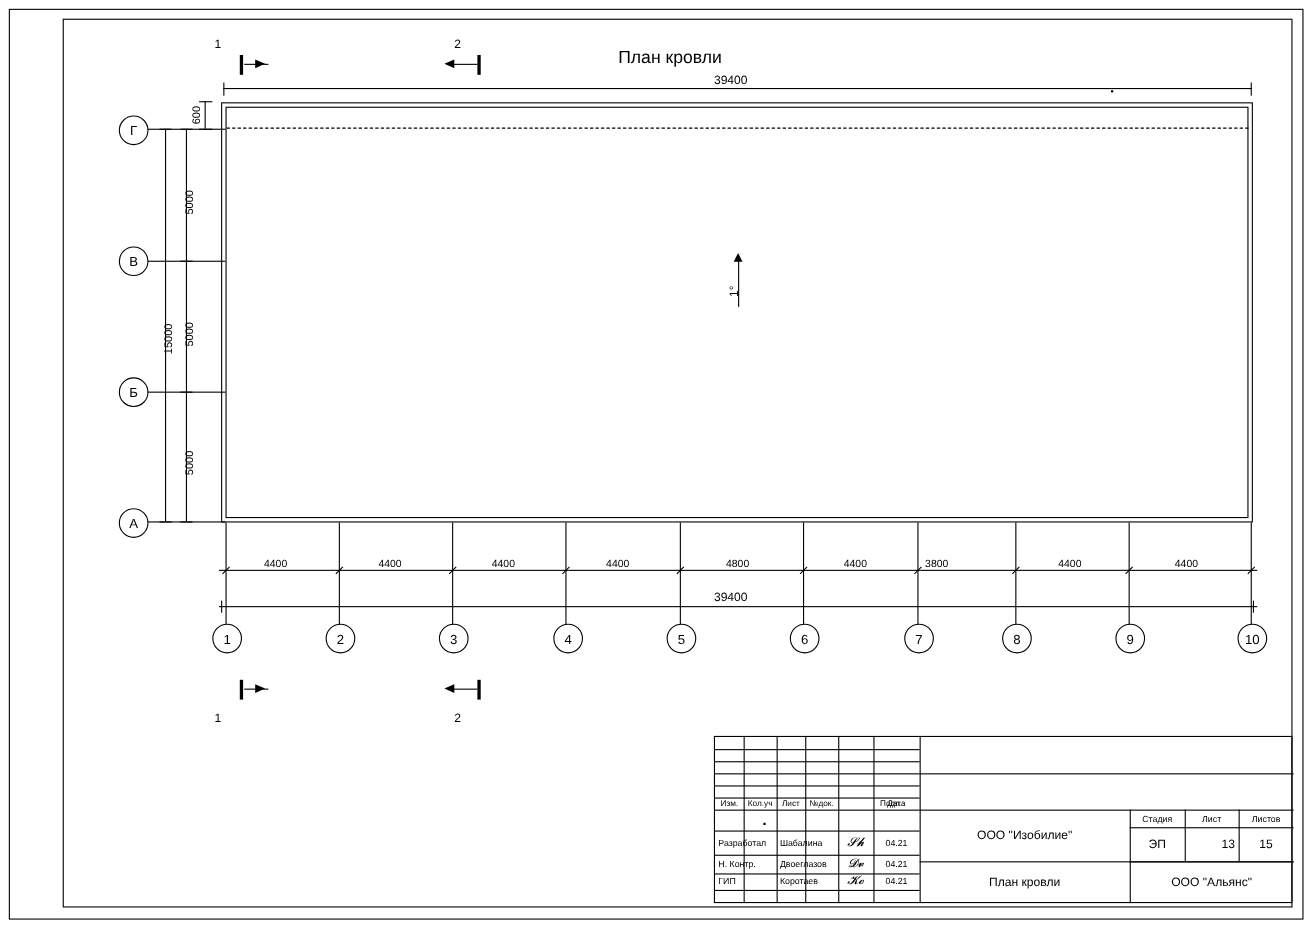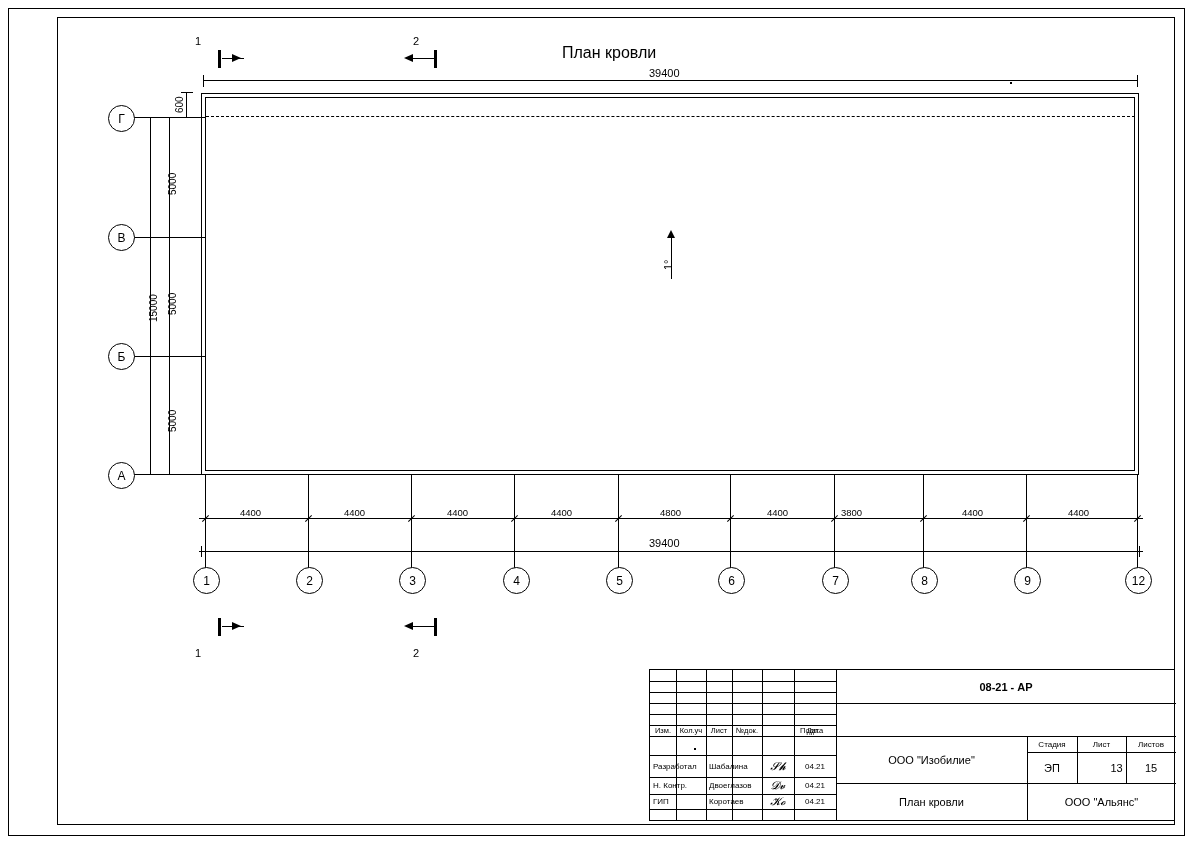--- a/index.html
+++ b/index.html
@@ -126,21 +126,21 @@
     box-sizing: border-box;
     display: flex;
     align-items: center;
     justify-content: center;
     font-size: 9px;
     text-align: center;
     overflow: hidden;
   }
   .tb-cell.left { justify-content: flex-start; padding-left: 3px; }
   .sig {
-    font-family: Liberation Serif, serif;
+    font-family: Liberation Mono, monospace;
     font-style: italic;
     font-size: 11px;
     color: #000;
   }
   .bold { font-weight: bold; }
   .dot {
     position: absolute;
     width: 2px; height: 2px;
     background: #000;
   }
@@ -275,21 +275,21 @@
   <div class="circle" style="left:822px; top:567px;">
       <span>7</span>
     </div>
   <div class="circle" style="left:911px; top:567px;">
       <span>8</span>
     </div>
   <div class="circle" style="left:1014px; top:567px;">
       <span>9</span>
     </div>
   <div class="circle" style="left:1125px; top:567px;">
-      <span>12</span>
+      <span>10</span>
     </div>
 
   <div class="sec-mark-v" style="left:218px; top:618px; height:18px;"></div>
   <div class="ln h" style="left:222px; top:626px; width:22px;"></div>
   <div class="arrowhead-r" style="left:232px; top:622px; transform:rotate(180deg);"></div>
   <div class="txt" style="left:195px; top:648px;">1</div>
 
   <div class="sec-mark-v" style="left:434px; top:618px; height:18px;"></div>
   <div class="ln h" style="left:412px; top:626px; width:22px;"></div>
   <div class="arrowhead-r" style="left:404px; top:622px;"></div>
@@ -334,21 +334,20 @@
     <div class="tb-cell left" style="left:56px; top:107px; width:56px; height:17px; font-size:8px;">Двоеглазов</div>
     <div class="tb-cell sig" style="left:112px; top:107px; width:32px; height:17px;">𝓓𝓿</div>
     <div class="tb-cell" style="left:144px; top:107px; width:42px; height:17px; font-size:8px;">04.21</div>
 
     <div class="tb-cell left" style="left:0px; top:124px; width:56px; height:15px; font-size:8px;">ГИП</div>
     <div class="tb-cell left" style="left:56px; top:124px; width:56px; height:15px; font-size:8px;">Коротаев</div>
     <div class="tb-cell sig" style="left:112px; top:124px; width:32px; height:15px;">𝓚𝓸</div>
     <div class="tb-cell" style="left:144px; top:124px; width:42px; height:15px; font-size:8px;">04.21</div>
 
     <div class="ln h" style="left:186px; top:33px; width:340px;"></div>
-    <div class="tb-cell bold" style="left:186px; top:0px; width:340px; height:33px; font-size:11px;">08-21 - АР</div>
 
     <div class="ln h" style="left:186px; top:66px; width:340px;"></div>
 
     <div class="ln h" style="left:186px; top:113px; width:340px;"></div>
     <div class="ln v" style="left:377px; top:66px; height:85px;"></div>
 
     <div class="tb-cell" style="left:186px; top:66px; width:191px; height:47px; font-size:11px;">ООО "Изобилие"</div>
     <div class="tb-cell" style="left:186px; top:113px; width:191px; height:38px; font-size:11px;">План кровли</div>
 
     <div class="ln h" style="left:377px; top:82px; width:149px;"></div>

